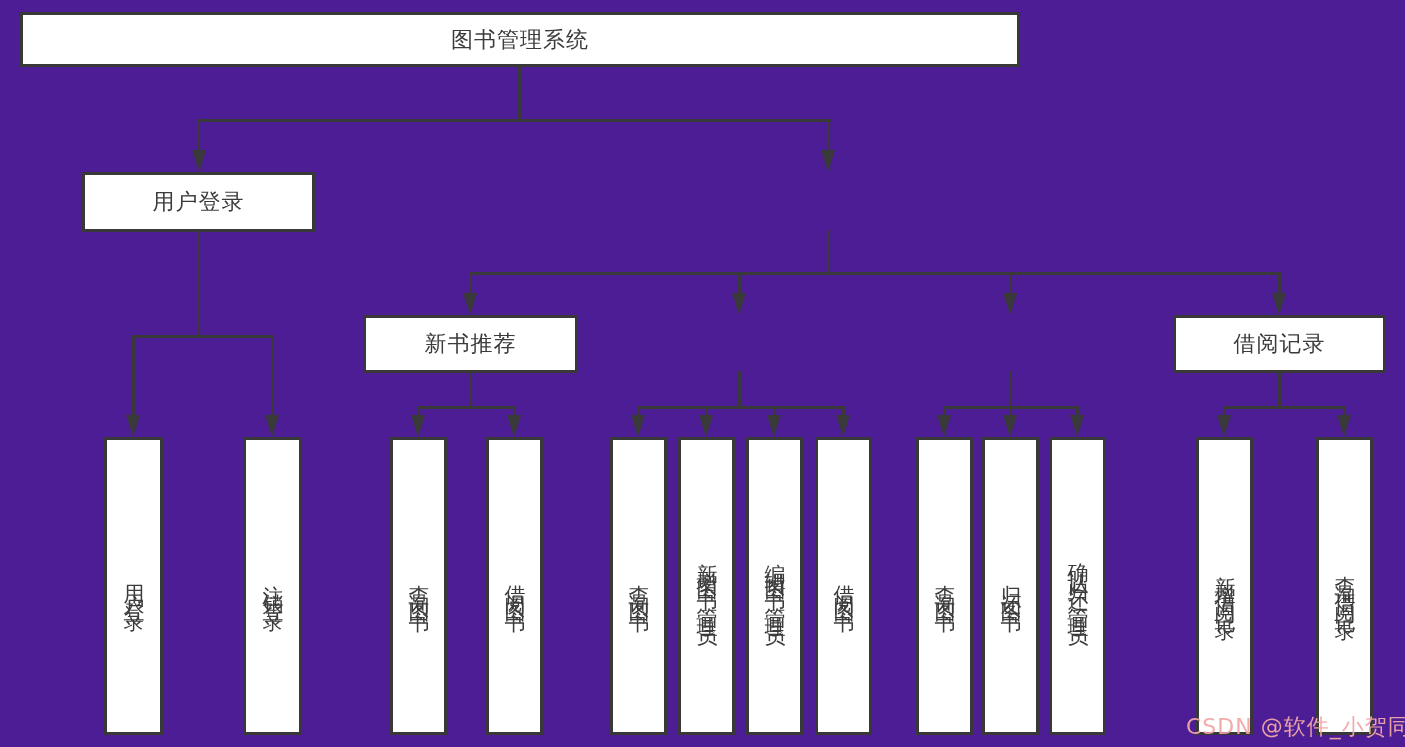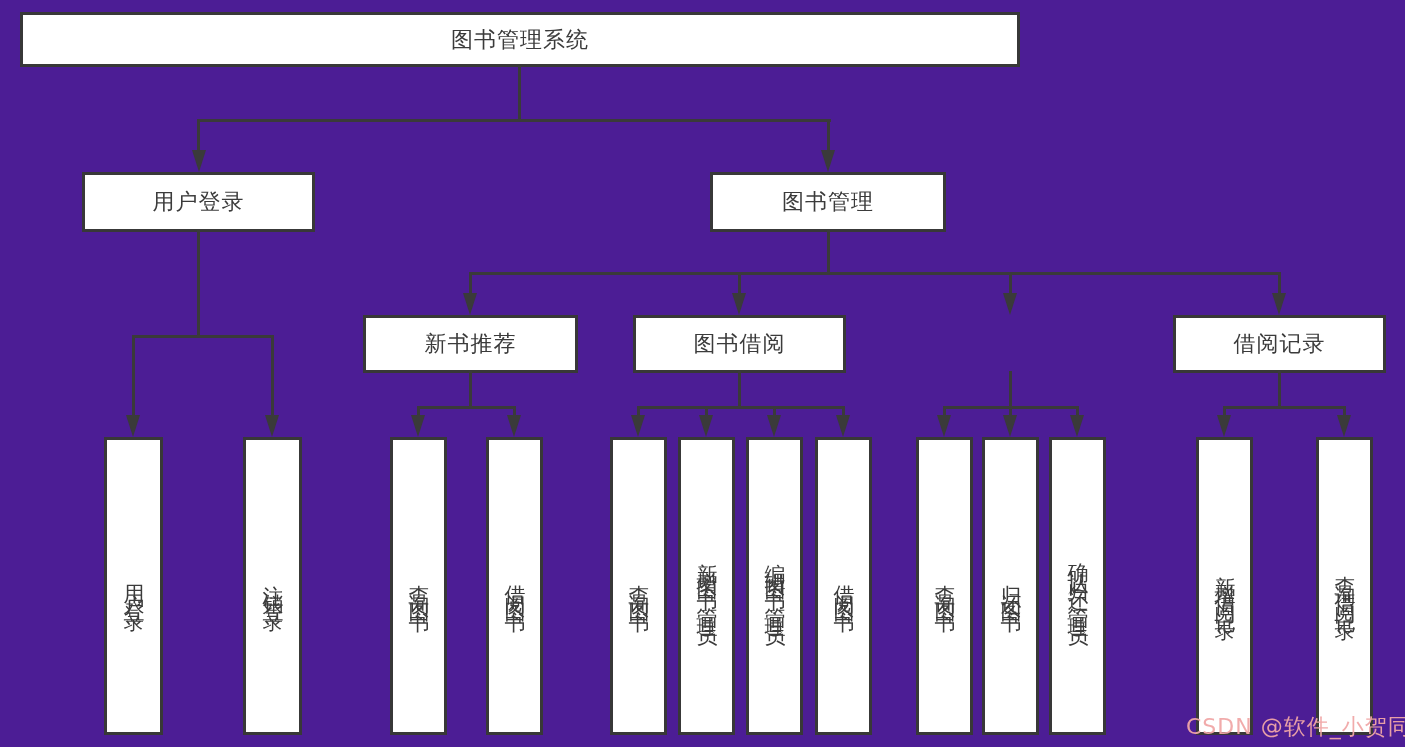--- a/index.html
+++ b/index.html
@@ -40,23 +40,20 @@
   <div class="vline" style="left:518px;top:66px;width:3px;height:55px;"></div>
   <div class="hline" style="left:197px;top:119px;width:634px;height:3px;"></div>
   <div class="vline" style="left:197px;top:119px;width:3px;height:33px;"></div>
   <div class="vline" style="left:827px;top:119px;width:3px;height:33px;"></div>
   <div class="arrow" style="left:192px;top:150px;"></div>
   <div class="arrow" style="left:821px;top:150px;"></div>
 
   <div class="node" style="left:82px;top:172px;width:233px;height:60px;">
     <span>用户登录</span>
   </div>
-  <div class="node" style="left:710px;top:172px;width:236px;height:60px;">
-    <span>图书管理</span>
-  </div>
 
   <div class="vline" style="left:197px;top:230px;width:3px;height:107px;"></div>
   <div class="hline" style="left:132px;top:335px;width:142px;height:3px;"></div>
   <div class="vline" style="left:132px;top:335px;width:3px;height:82px;"></div>
   <div class="vline" style="left:271px;top:335px;width:3px;height:82px;"></div>
   <div class="arrow" style="left:126px;top:415px;"></div>
   <div class="arrow" style="left:265px;top:415px;"></div>
 
   <div class="vline" style="left:827px;top:230px;width:3px;height:44px;"></div>
   <div class="hline" style="left:469px;top:272px;width:812px;height:3px;"></div>
@@ -64,23 +61,20 @@
   <div class="vline" style="left:738px;top:272px;width:3px;height:23px;"></div>
   <div class="vline" style="left:1009px;top:272px;width:3px;height:23px;"></div>
   <div class="vline" style="left:1278px;top:272px;width:3px;height:23px;"></div>
   <div class="arrow" style="left:463px;top:293px;"></div>
   <div class="arrow" style="left:732px;top:293px;"></div>
   <div class="arrow" style="left:1003px;top:293px;"></div>
   <div class="arrow" style="left:1272px;top:293px;"></div>
 
   <div class="node" style="left:363px;top:315px;width:215px;height:58px;font-family:Liberation Serif, serif;">
     <span>新书推荐</span>
-  </div>
-  <div class="node" style="left:633px;top:315px;width:213px;height:58px;">
-    <span>图书借阅</span>
   </div>
   <div class="node" style="left:1173px;top:315px;width:213px;height:58px;">
     <span>借阅记录</span>
   </div>
 
   <div class="vline" style="left:469px;top:371px;width:3px;height:37px;"></div>
   <div class="hline" style="left:417px;top:406px;width:99px;height:3px;"></div>
   <div class="vline" style="left:417px;top:406px;width:3px;height:12px;"></div>
   <div class="vline" style="left:513px;top:406px;width:3px;height:12px;"></div>
   <div class="arrow" style="left:411px;top:415px;"></div>

